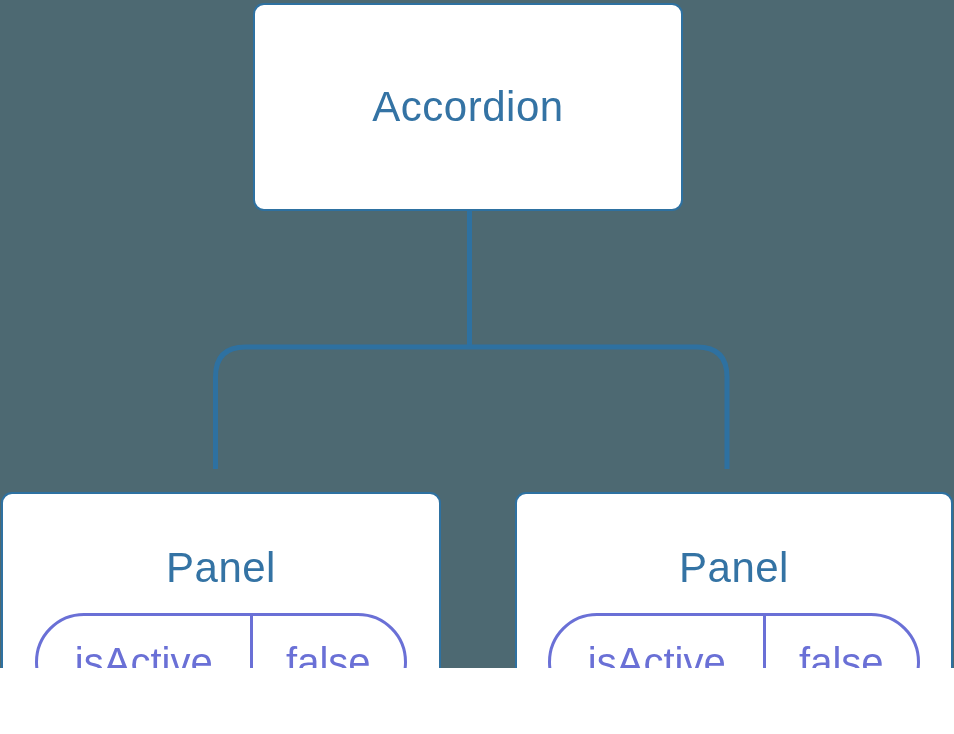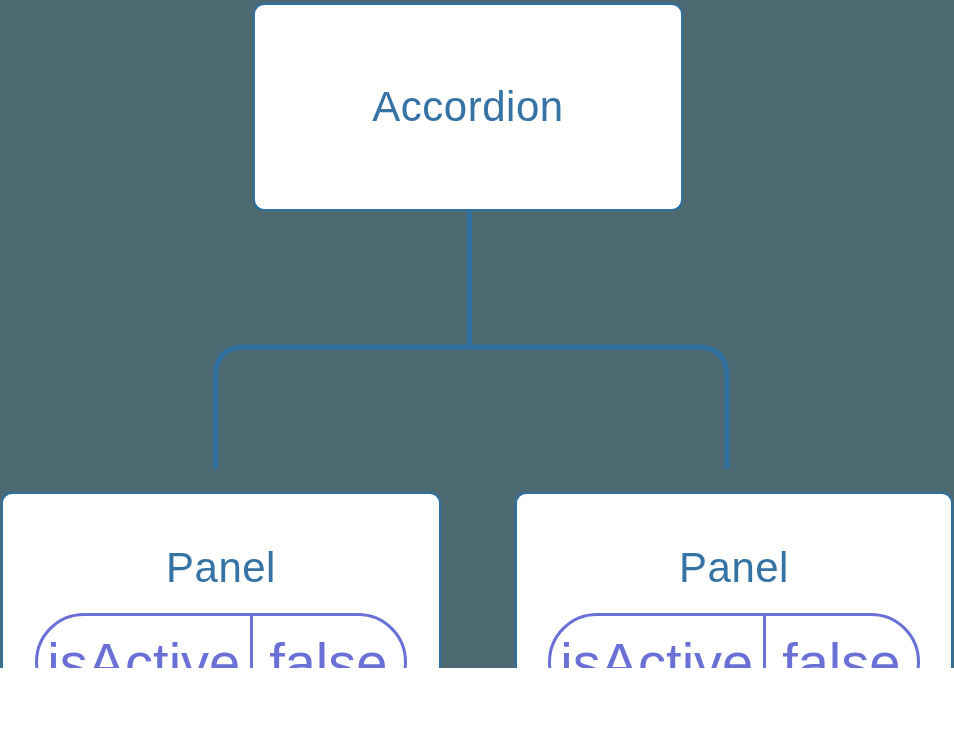--- a/index.html
+++ b/index.html
@@ -62,21 +62,21 @@
     left: 50%;
     transform: translateX(-50%);
     width: 372px;
     height: 98px;
     border: 3px solid var(--purple, #6A70D6);
     border-radius: 49px;
     background: var(--fill, #FFFFFF);
     display: flex;
     align-items: stretch;
     color: var(--purple, #6A70D6);
-    font-size: 56px;
+    font-size: 40px;
     text-align: right;
   }
   .state-key {
     width: 57.8%;
     display: flex;
     align-items: center;
     justify-content: center;
   }
   .state-value {
     flex: 1;

